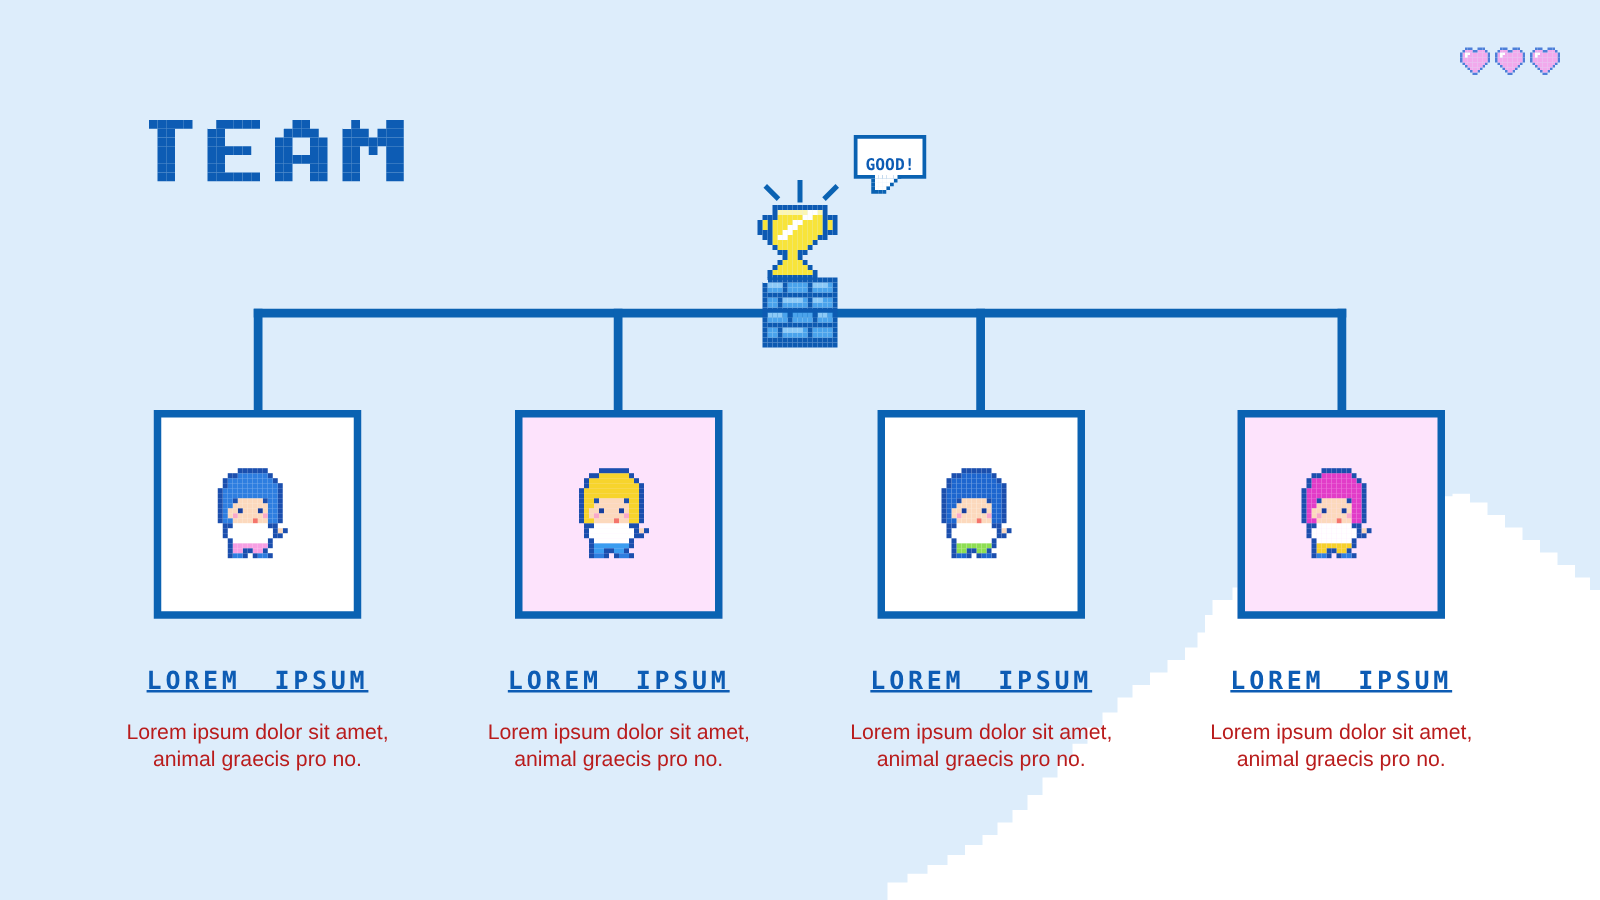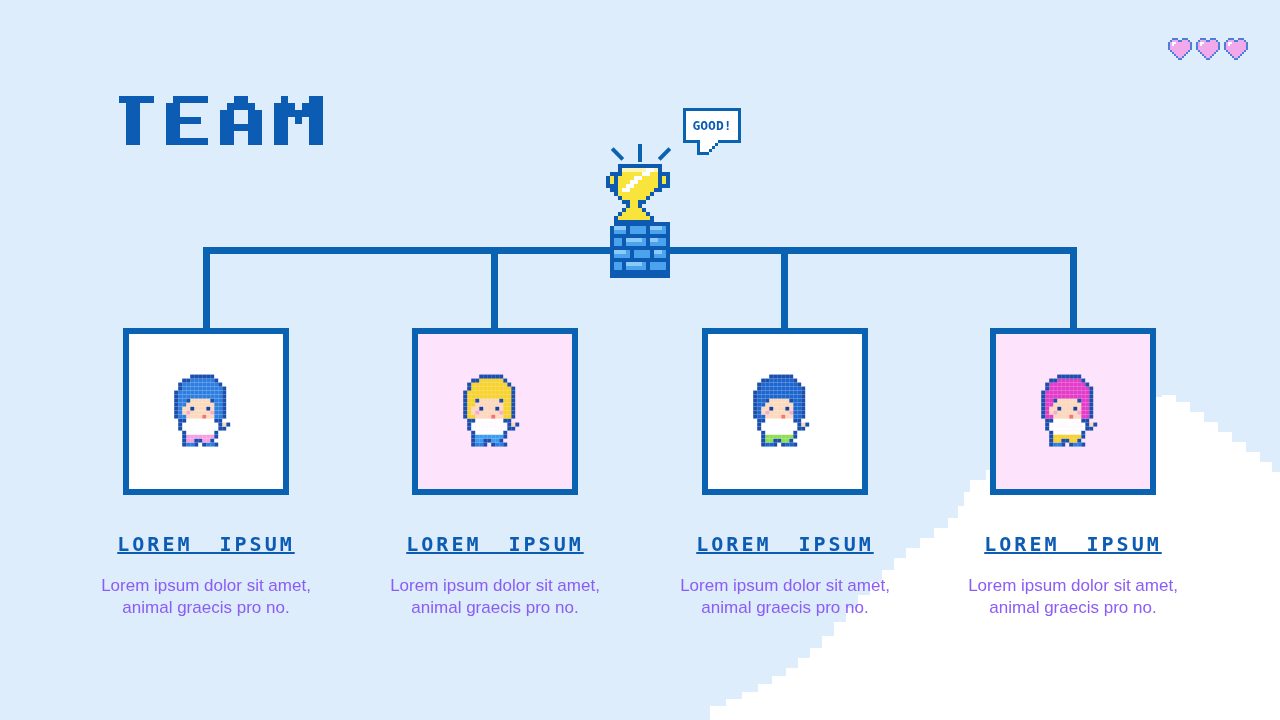--- a/index.html
+++ b/index.html
@@ -24,21 +24,21 @@
   #title .letter{position:relative;display:inline-block;vertical-align:top;margin-right:12px;}
 
   
   #hearts{right:32px;top:38px;display:flex;gap:4px;z-index:3;}
   .heart{position:relative;width:24px;height:22px;}
 
   
   #bubble{
     left:683px;top:108px;width:58px;height:35px;box-sizing:border-box;
     background:#ffffff;border:3px solid #0a62b2;z-index:5;
-    display:flex;align-items:center;justify-content:center;
+    display:flex;align-items:flex-end;justify-content:center;
   }
   #bubble-text{
     font-family:"DejaVu Sans Mono", monospace;font-weight:bold;
     font-size:13px;color:#0d5cb4;letter-spacing:0px;
   }
   #bubble-tail{left:697px;top:140px;z-index:6;width:24px;height:15px;}
 
   
   .sparkle{position:absolute;background:#0a62b2;z-index:4;}
 
@@ -59,21 +59,21 @@
     transform:translate(-53%,-52%);}
   .member-heading{
     margin-top:37px;
     font-family:"DejaVu Sans Mono", monospace;font-weight:bold;
     font-size:20px;color:#0d5cb4;letter-spacing:3px;word-spacing:12px;
     white-space:nowrap;
     text-decoration:underline;
   }
   .member-desc{
     margin-top:19px;text-align:center;
-    font-size:17px;line-height:22px;color:#8b5cf6;
+    font-size:17px;line-height:22px;color:#b91c1c;
   }
 </style>
 </head>
 <body>
 
 <svg id="cloud-svg" width="1280" height="720">
   <polygon id="cloud-poly" fill="#ffffff" points="695,720 710,720 710,706 726,706 726,699 742,699 742,692 758,692 758,684 772,684 772,676 786,676 786,668 798,668 798,658 810,658 810,648 822,648 822,636 834,636 834,622 846,622 846,608 858,608 858,595 870,595 870,582 882,582 882,570 894,570 894,558 906,558 906,548 920,548 920,538 934,538 934,528 948,528 948,518 958,518 958,506 964,506 964,492 970,492 970,480 986,480 986,470 1004,470 1004,460 1022,460 1022,450 1040,450 1040,440 1058,440 1058,430 1076,430 1076,420 1094,420 1094,412 1112,412 1112,406 1130,406 1130,400 1148,400 1148,397 1162,397 1162,395 1176,395 1176,402 1190,402 1190,412 1204,412 1204,422 1218,422 1218,432 1232,432 1232,442 1246,442 1246,452 1260,452 1260,462 1272,462 1272,472 1280,472 1280,481 1280,720"></polygon>
 </svg>
 
 <div class="connector" style="left:203px;top:247px;width:874px;height:7px;"></div>

